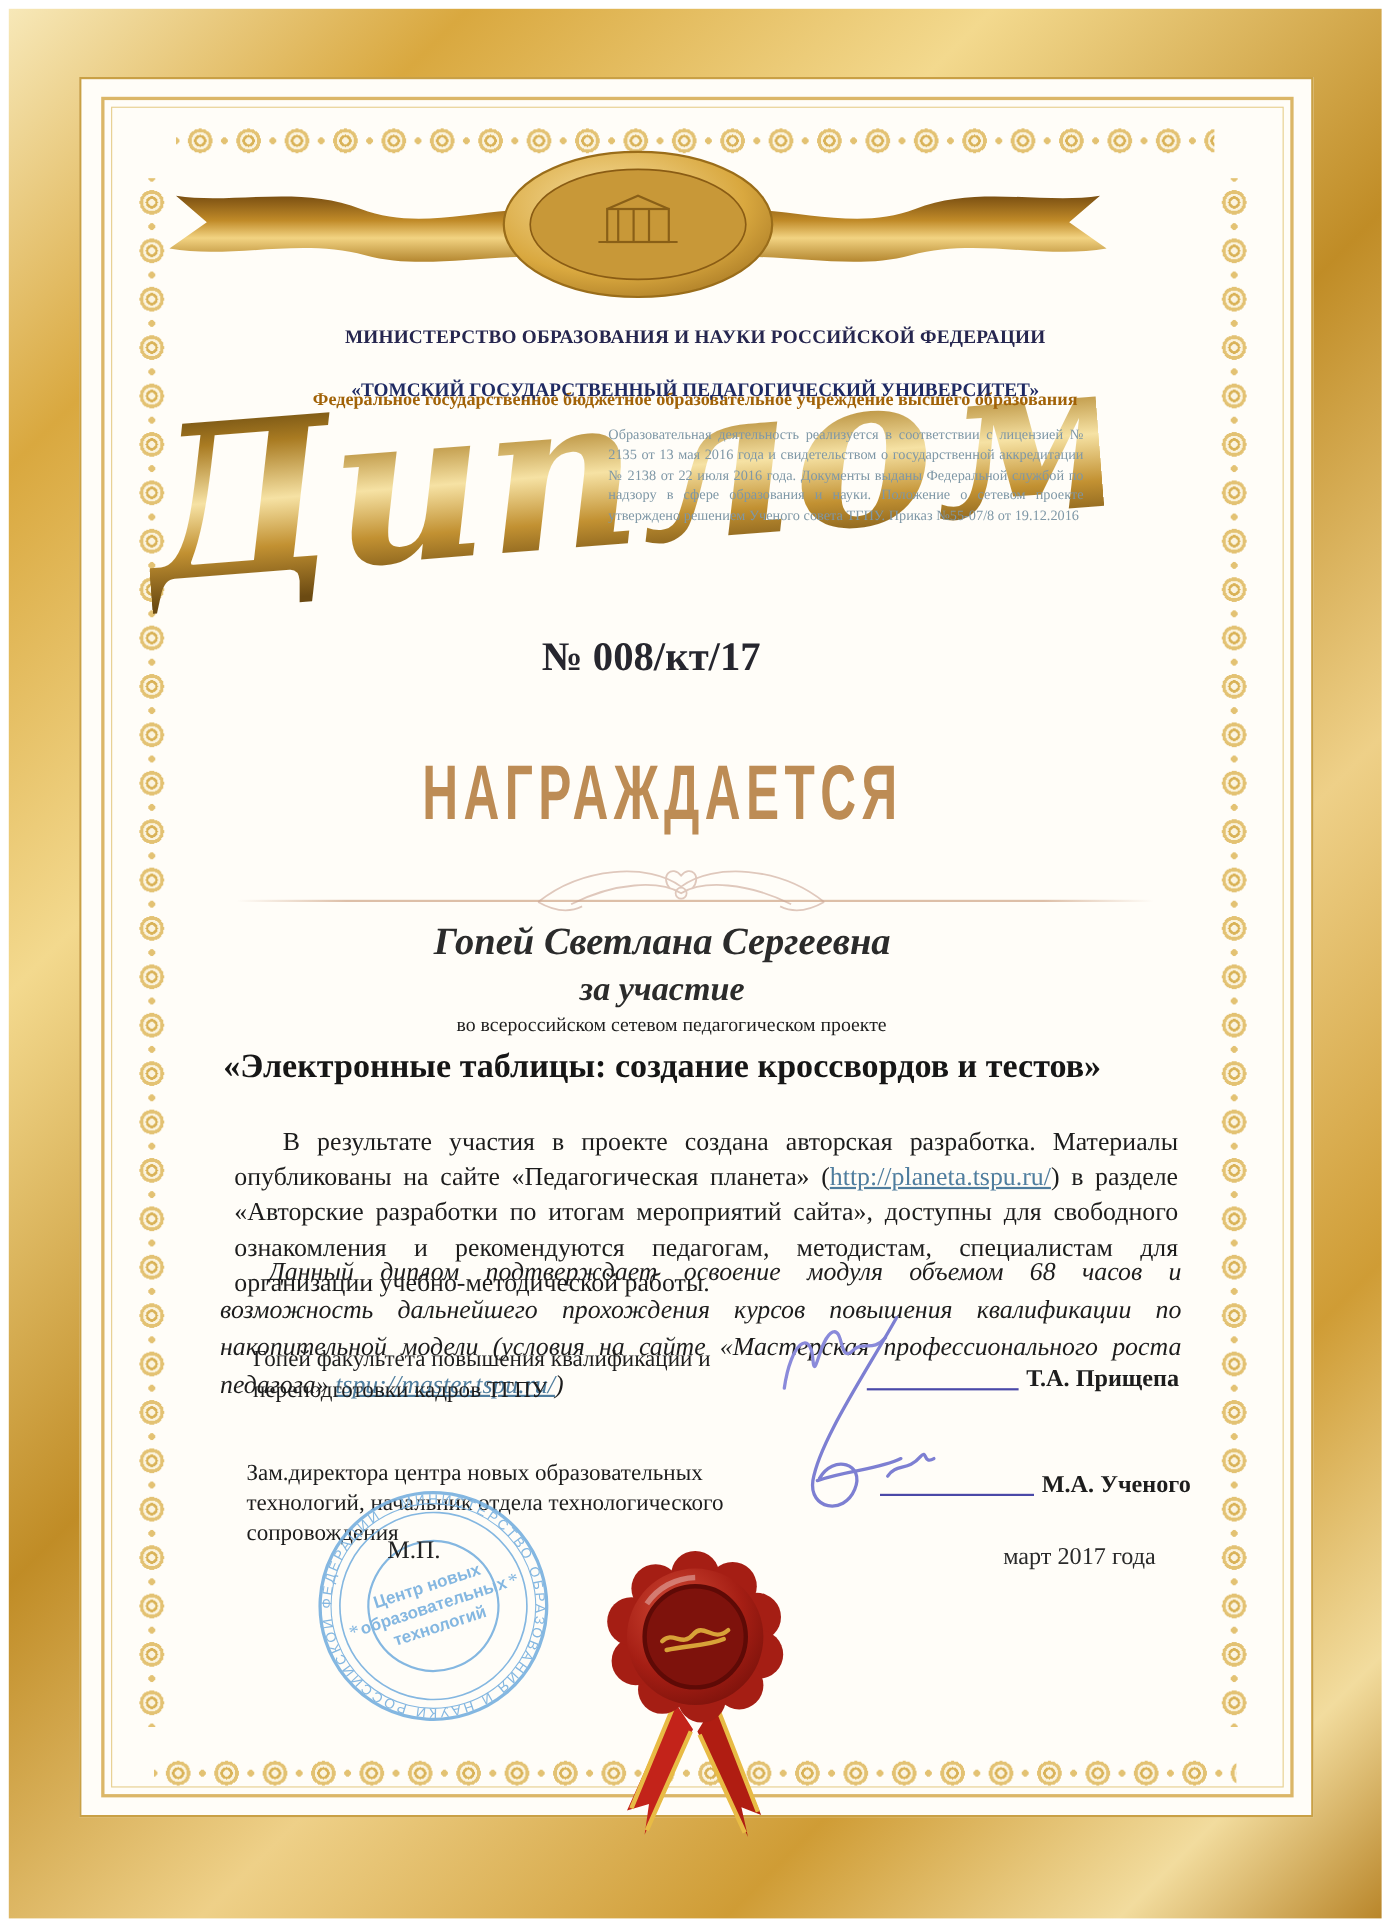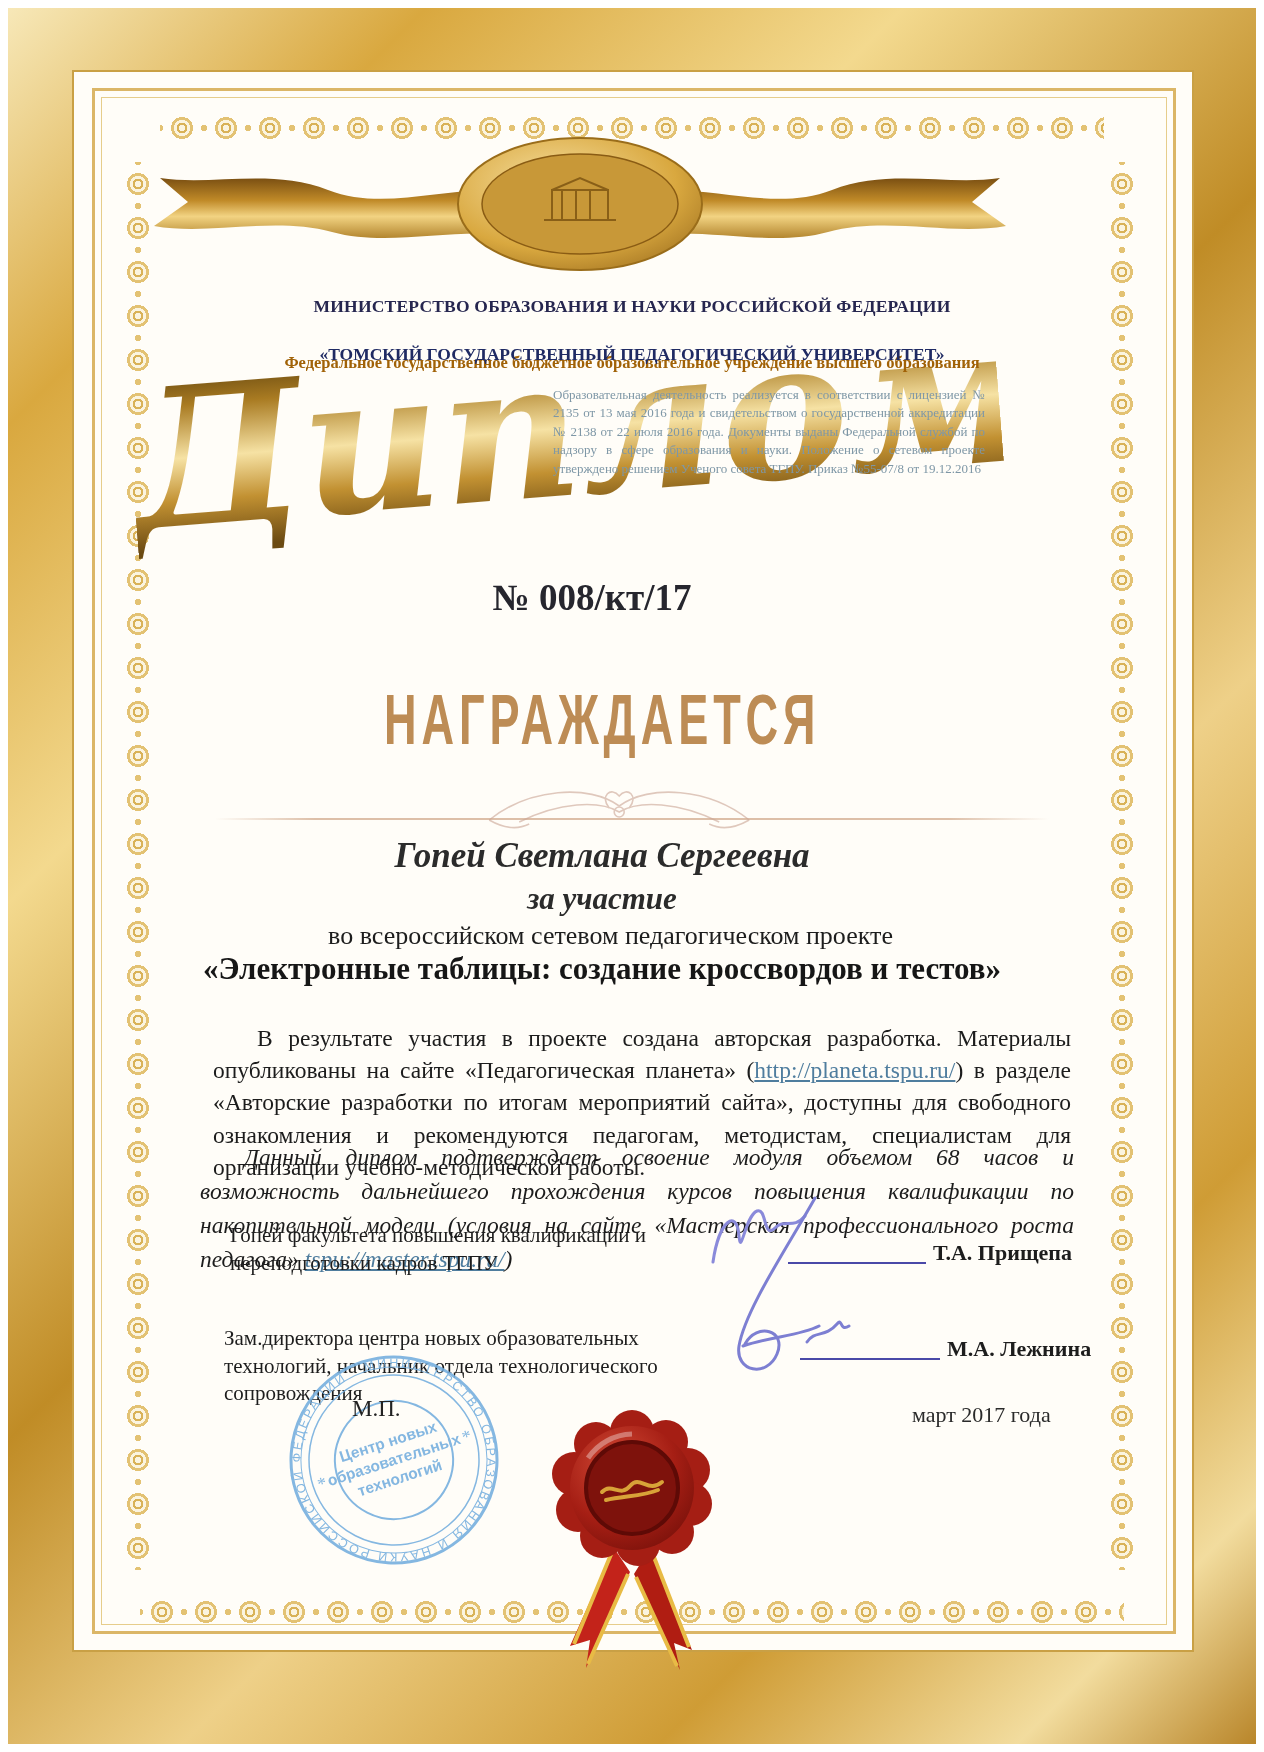--- a/index.html
+++ b/index.html
@@ -54,21 +54,21 @@
   .award-label{display:inline-block;font-family:"Liberation Sans",sans-serif;font-weight:bold;
     font-size:55px;color:#bd8c55;letter-spacing:6px;transform:scale(.82,1.28);transform-origin:center;}
   
   .divider-line{position:absolute;left:215px;right:215px;top:818px;height:2px;
     background:linear-gradient(90deg,rgba(221,191,168,0),#ddbfa8 12%,#ddbfa8 88%,rgba(221,191,168,0));z-index:3;}
   .flourish{position:absolute;left:50%;transform:translateX(-54%);top:776px;z-index:4;}
   
   .center-line{position:absolute;left:0;right:60px;text-align:center;color:#2b2b2b;z-index:4;}
   .recipient-name{top:836px;font-size:35px;font-weight:bold;font-style:italic;text-align:center;}
   .reason{top:881px;font-size:31px;font-weight:bold;font-style:italic;}
-  .project-intro{top:921px;font-size:26px;color:#1d1d1d;padding-left:17px;}
+  .project-intro{top:921px;font-size:18px;color:#1d1d1d;padding-left:17px;}
   .project-title{top:951px;font-size:31px;font-weight:bold;color:#161616;}
   
   .para{position:absolute;text-align:justify;color:#1c1c1c;z-index:4;}
   .para1{left:213px;width:858px;top:998px;font-size:23.5px;line-height:1.38;text-indent:44px;}
   .para2{left:200px;width:874px;top:1116px;font-size:23.5px;line-height:1.45;text-indent:44px;font-style:italic;}
   .link{color:#4f7d9e;text-decoration:underline;cursor:pointer;}
   
   .sig-text{position:absolute;font-size:21px;line-height:1.32;color:#1d1d1d;z-index:4;}
   .sig-left1{left:230px;top:1222px;width:460px;}
   .sig-left2{left:224px;top:1288px;width:480px;margin-top:37px;}
@@ -162,21 +162,21 @@
   <p class="para para1"><span>В результате участия в проекте создана авторская разработка.  Материалы опубликованы на сайте «Педагогическая планета» (</span><a class="link">http://planeta.tspu.ru/</a><span>) в разделе «Авторские разработки по итогам мероприятий сайта», доступны для свободного ознакомления и рекомендуются педагогам, методистам, специалистам для организации учебно-методической работы.</span></p>
 
   <p class="para para2"><span>Данный диплом подтверждает освоение модуля объемом 68 часов и возможность дальнейшего прохождения курсов  повышения квалификации по накопительной модели (условия на сайте «Мастерская профессионального роста педагога» </span><a class="link">tspu://master.tspu.ru/</a><span>)</span></p>
 
   <div class="sig-text sig-left1">Гопей факультета повышения квалификации и переподготовки  кадров ТГПУ</div>
   <div class="sig-line sig-line1"></div>
   <div class="sig-name sig-name1">Т.А. Прищепа</div>
 
   <div class="sig-text sig-left2">Зам.директора центра новых образовательных технологий,  начальник отдела технологического сопровождения</div>
   <div class="sig-line sig-line2"></div>
-  <div class="sig-name sig-name2">М.А. Лежнина</div>
+  <div class="sig-name sig-name2">М.А. Ученого</div>
 
   <svg class="signature-strokes" width="200" height="200" viewBox="0 0 200 200">
     <g fill="none" stroke="#8a8ada" stroke-width="3" stroke-linecap="round">
       <path d="M18,72 C24,30 42,18 44,46 C46,68 50,26 62,21 C72,17 68,50 80,38 C90,28 98,40 110,26"></path>
     </g>
     <g fill="none" stroke="#7d7fd2" stroke-width="3" stroke-linecap="round">
       <path d="M120,8 C92,58 50,120 44,156 C40,182 72,188 82,164 C92,140 62,132 50,154"></path>
       <path d="M48,156 C78,146 104,146 124,136 M112,152 C120,140 130,148 142,134 C148,127 144,142 154,136"></path>
     </g>
   </svg>

